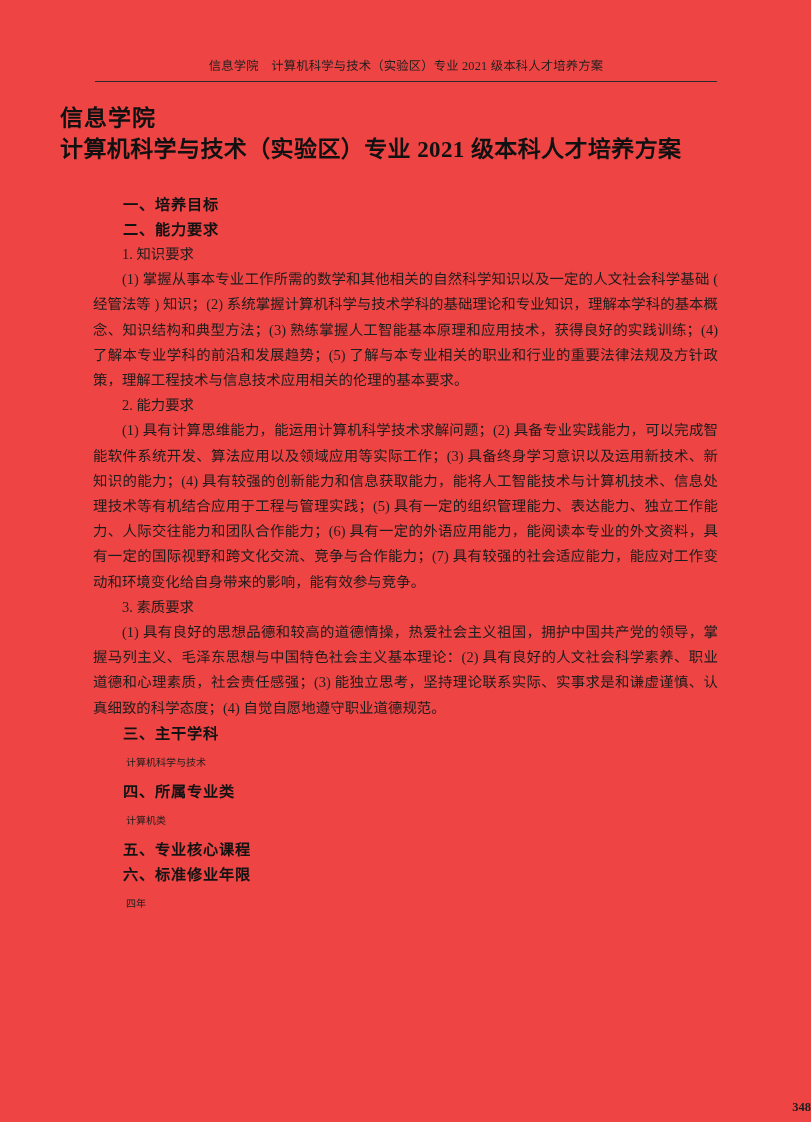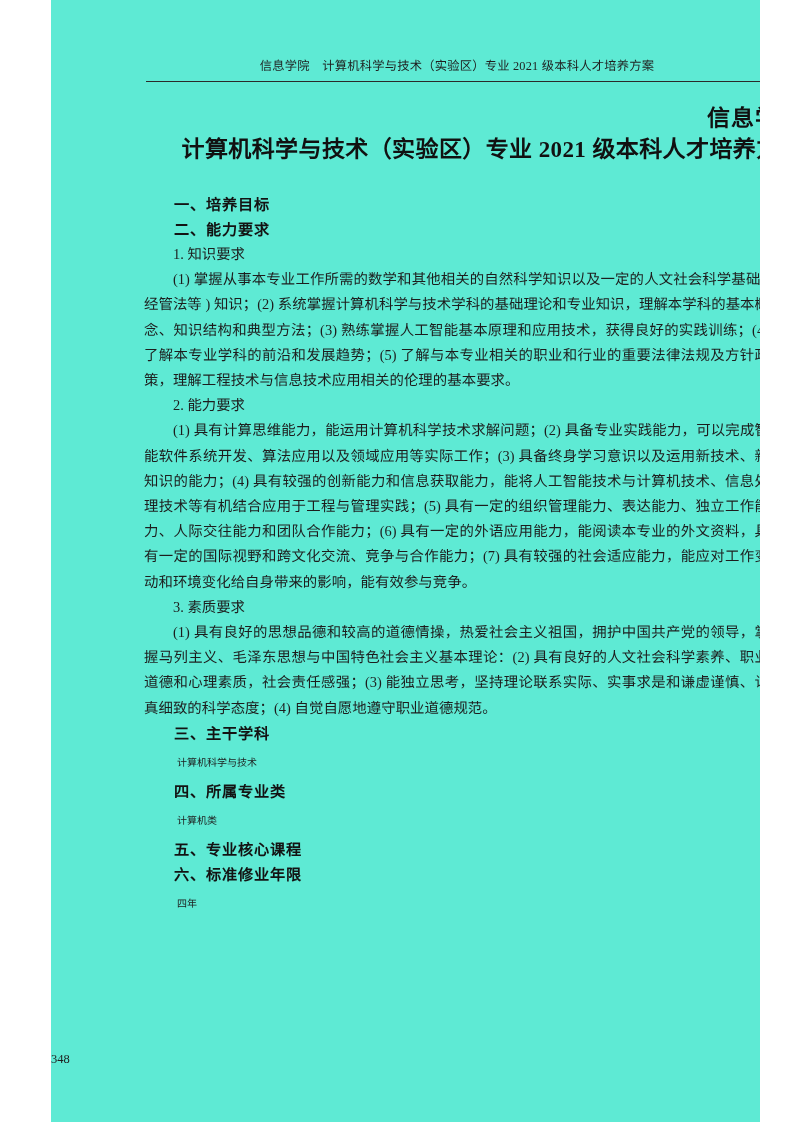--- a/index.html
+++ b/index.html
@@ -7,24 +7,24 @@
     margin: 0;
     padding: 0;
     background: #ffffff;
   }
   body {
     font-family: "Liberation Serif", "DejaVu Serif", serif;
     color: #1b1b1b;
   }
   .page {
     position: relative;
-    width: 709px;
+    width: 811px;
     height: 1122px;
     margin: 0 auto;
-    background: #5eead4;
+    background: #ef4444;
     box-sizing: border-box;
     overflow: hidden;
   }
 
   
   .running-header {
     position: absolute;
     left: 95px;
     top: 58px;
     width: 622px;
@@ -43,21 +43,21 @@
     height: 0;
     border-top: 1.3px solid #2a2a2a;
   }
 
   
   .doc-title-block {
     position: absolute;
     left: 60px;
     top: 104px;
     width: 692px;
-    text-align: right;
+    text-align: left;
   }
   .doc-title-1 {
     font-size: 23px;
     font-weight: bold;
     line-height: 30px;
     letter-spacing: 1px;
     color: #111111;
   }
   .doc-title-2 {
     font-size: 23px;
@@ -110,25 +110,26 @@
     font-size: 10px;
     line-height: 25.2px;
     text-indent: 29px;
     color: #1d1d1d;
   }
 
   
   .page-number {
     position: absolute;
     left: 0;
-    top: 1052px;
+    top: 1100px;
     width: 811px;
-    text-align: left;
+    text-align: right;
     font-size: 12.5px;
     color: #1f1f1f;
+    font-weight: bold;
   }
 </style>
 </head>
 <body>
 
 <div class="page">
 
   <div class="running-header">信息学院　计算机科学与技术（实验区）专业 2021 级本科人才培养方案</div>
   <div class="header-rule"></div>
 

